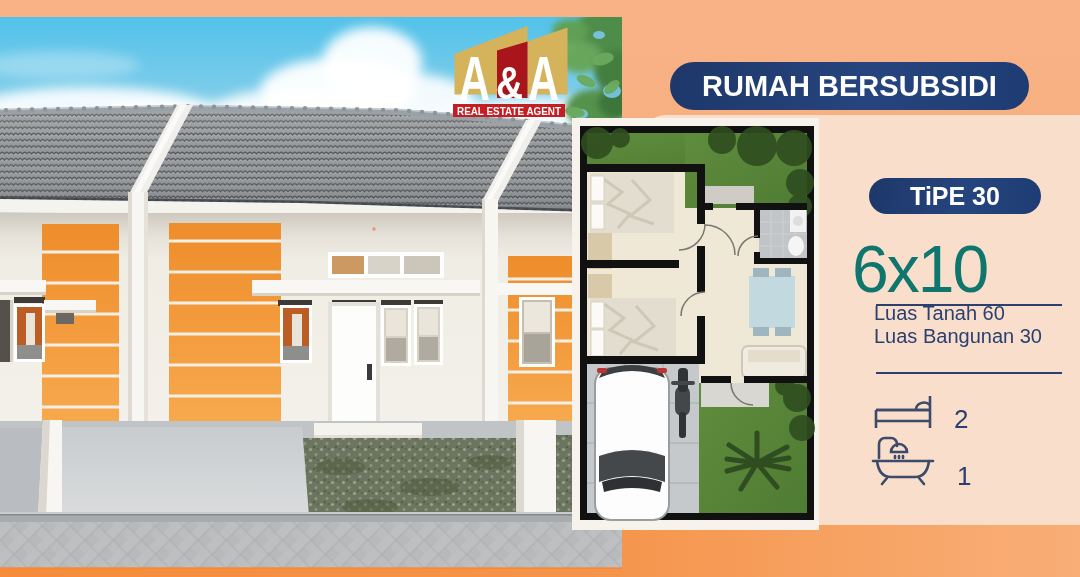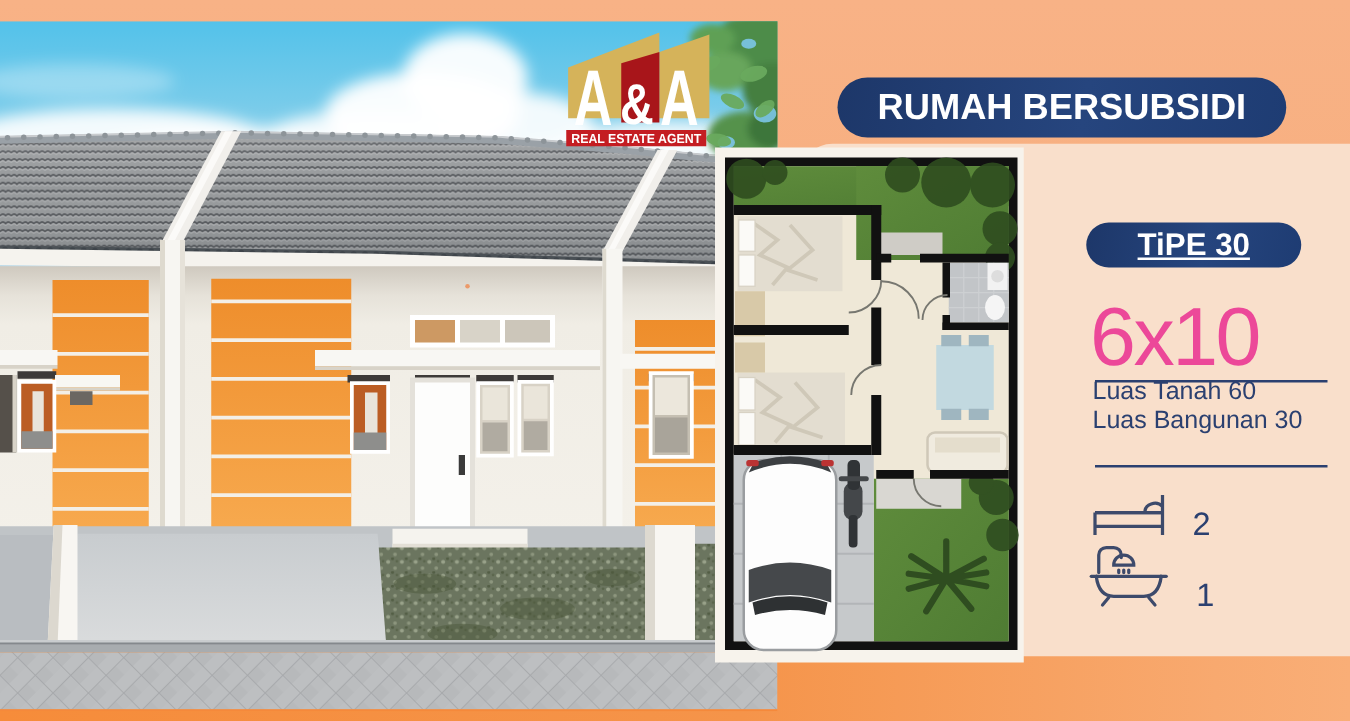--- a/index.html
+++ b/index.html
@@ -477,23 +477,23 @@
   <text x="69" y="99.8" font-size="10.5" font-weight="bold" fill="#ffffff" text-anchor="middle" font-family="Liberation Sans,sans-serif" textLength="104" lengthAdjust="spacingAndGlyphs">REAL ESTATE AGENT</text>
 </svg>
 </div>
 
 <div class="abs" style="left:670px;top:42px;width:359px;height:48px;border-radius:24px;
      background:linear-gradient(100deg,#1d3769 0%,#26457e 55%,#1e3c73 100%);
      color:#fff;font-weight:bold;font-size:29px;letter-spacing:0px;text-align:center;line-height:48px;margin-top:20px;">RUMAH BERSUBSIDI</div>
 
 <div class="abs" style="left:869px;top:178px;width:172px;height:36px;border-radius:18px;
      background:linear-gradient(100deg,#1d3769 0%,#26457e 55%,#1e3c73 100%);
-     color:#fff;font-weight:bold;font-size:25px;text-align:center;line-height:36px;text-decoration:underline;">TiPE 30</div>
-
-<div class="abs" style="left:872px;top:231px;color:#ec4899;font-size:66px;font-weight:400;letter-spacing:-2px;">6x10</div>
+     color:#fff;font-weight:bold;font-size:25px;text-align:center;line-height:36px;">TiPE 30</div>
+
+<div class="abs" style="left:852px;top:231px;color:#0f766e;font-size:66px;font-weight:400;letter-spacing:-2px;">6x10</div>
 
 <div class="abs" style="left:876px;top:304px;width:186px;height:2px;background:#2b4070;"></div>
 
 <div class="abs" style="left:874px;top:302px;color:#2b4070;font-size:20px;line-height:23px;">Luas Tanah 60<br>Luas Bangunan 30</div>
 
 <div class="abs" style="left:876px;top:372px;width:186px;height:2px;background:#2b4070;"></div>
 
 <div class="abs" style="left:872px;top:394px;">
 <svg width="62" height="36" viewBox="0 0 62 36">
   <g stroke="#3d4a6b" stroke-width="2.6" fill="none">

